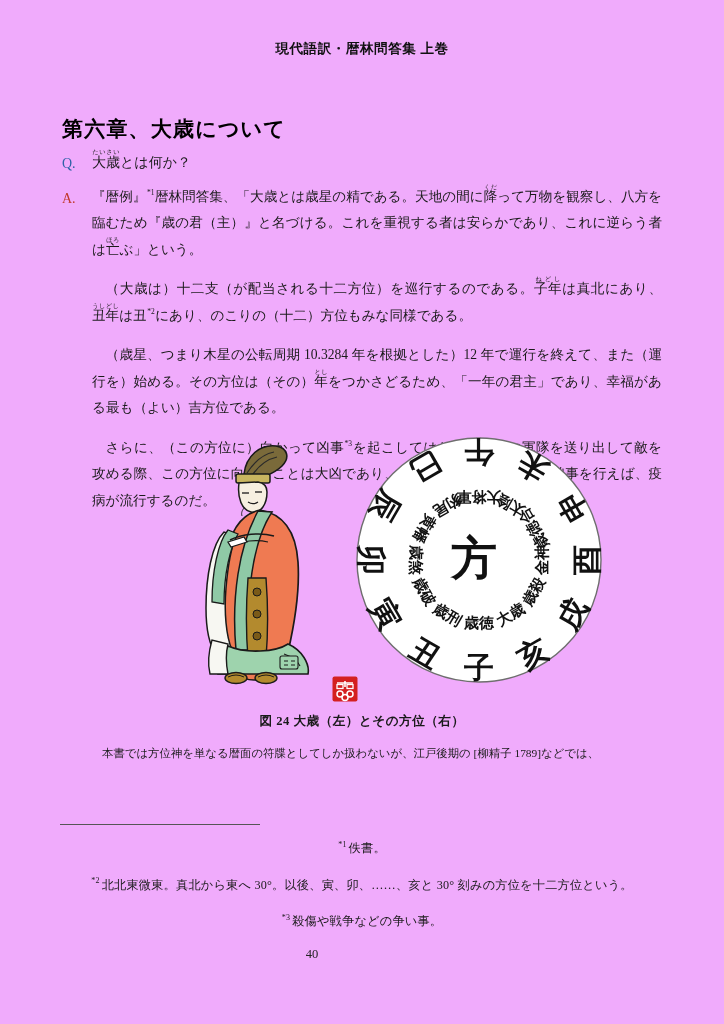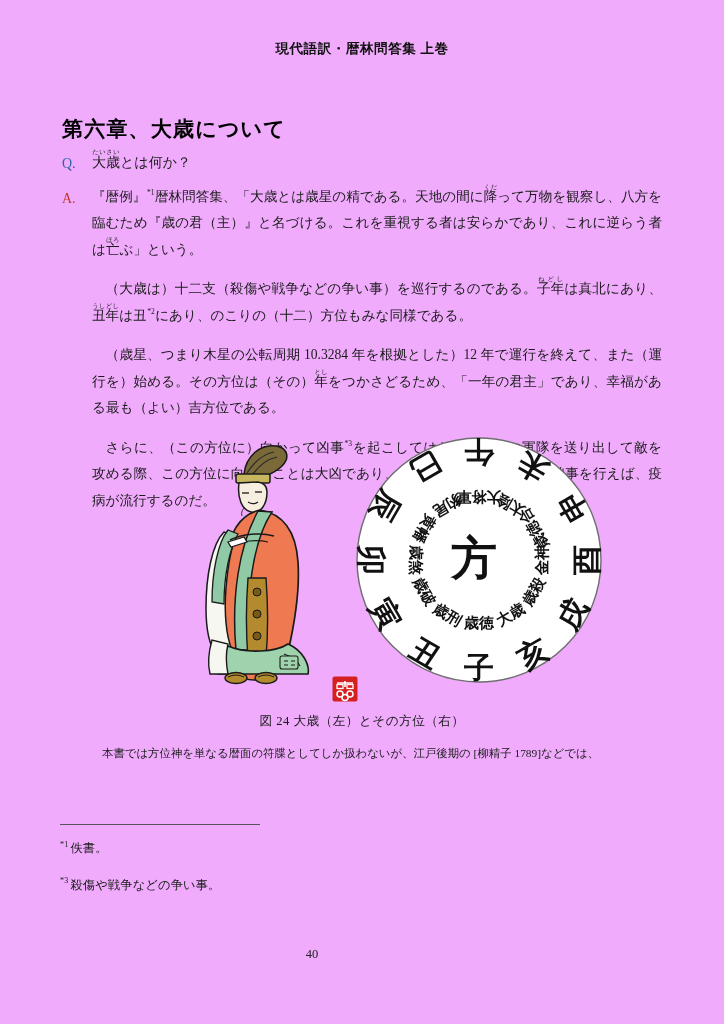--- a/index.html
+++ b/index.html
@@ -142,40 +142,41 @@
     left: 290px;
     top: 0px;
     width: 255px;
     height: 258px;
   }
 
   .fig-caption {
     margin-top: 6px;
     text-align: center;
     font-size: 12.6px;
-    font-weight: normal;
+    font-weight: bold;
     letter-spacing: 0.5px;
   }
   .fig-note {
     margin: 12px auto 8px auto;
     width: 520px;
     font-size: 11.4px;
     line-height: 2.0;
     text-align: justify;
     text-justify: inter-character;
     color: #1a1a1a;
   }
   .fig-note .ln2 { display: block; padding-left: 10px; }
 
   
   .footnotes {
     position: absolute;
     left: 60px;
     top: 824px;
     width: 604px;
+    text-align: center;
   }
   .fn-rule {
     width: 200px;
     height: 0;
     border-top: 1px solid #555;
     margin: 0 0 14px 0;
   }
   .fn-item {
     font-size: 12.2px;
     line-height: 1.6;
@@ -217,21 +218,21 @@
         <ruby><span>大歳</span><rt>たいさい</rt></ruby><span>とは何か？</span>
       </div>
     </div>
 
     <div class="qa-row">
       <div class="qa-marker a">A.</div>
       <div class="qa-body answer-paras">
 
         <p class="para noindent"><span>『暦例』</span><sup class="fnref">*1</sup><span>暦林問答集、「大歳とは歳星の精である。天地の間に</span><ruby><span>降</span><rt>くだ</rt></ruby><span>って万物を観察し、八方を臨むため『歳の君（主）』と名づける。これを重視する者は安らかであり、これに逆らう者は</span><ruby><span>亡</span><rt>ほろ</rt></ruby><span>ぶ」という。</span></p>
 
-        <p class="para"><span>（大歳は）十二支（殺傷や戦争などの争い事）を巡行するのである。</span><ruby><span>子年</span><rt>ねどし</rt></ruby><span>は真北にあり、</span><ruby><span>丑年</span><rt>うしどし</rt></ruby><span>は丑</span><sup class="fnref">*2</sup><span>にあり、のこりの（十二）方位もみな同様である。</span></p>
+        <p class="para"><span>（大歳は）十二支（が配当される十二方位）を巡行するのである。</span><ruby><span>子年</span><rt>ねどし</rt></ruby><span>は真北にあり、</span><ruby><span>丑年</span><rt>うしどし</rt></ruby><span>は丑</span><sup class="fnref">*2</sup><span>にあり、のこりの（十二）方位もみな同様である。</span></p>
 
         <p class="para"><span>（歳星、つまり木星の公転周期 10.3284 年を根拠とした）12 年で運行を終えて、また（運行を）始める。その方位は（その）</span><ruby><span>年</span><rt>とし</rt></ruby><span>をつかさどるため、「一年の君主」であり、幸福がある最も（よい）吉方位である。</span></p>
 
         <p class="para"><span>さらに、（この方位に）向かって凶事</span><sup class="fnref">*3</sup><span>を起こしてはならず、特に軍隊を送り出して敵を攻める際、この方位に向かうことは大凶であり、もしこの方位に向かって凶事を行えば、疫病が流行するのだ。</span></p>
 
       </div>
     </div>
   </div>
 
   <div class="figure-block">
@@ -348,20 +349,23 @@
     </div>
   </div>
 
   <div class="footnotes">
     <div class="fn-rule"></div>
 
     <div class="fn-item">
       <sup>*1</sup><span>佚書。</span>
     </div>
 
+    <div class="fn-item">
+      <sup>*2</sup><span>北北東微東。真北から東へ 30°。以後、寅、卯、……、亥と 30° 刻みの方位を十二方位という。</span>
+    </div>
 
     <div class="fn-item">
       <sup>*3</sup><span>殺傷や戦争などの争い事。</span>
     </div>
   </div>
 
   <div class="page-number">40</div>
 
 </div>
 

